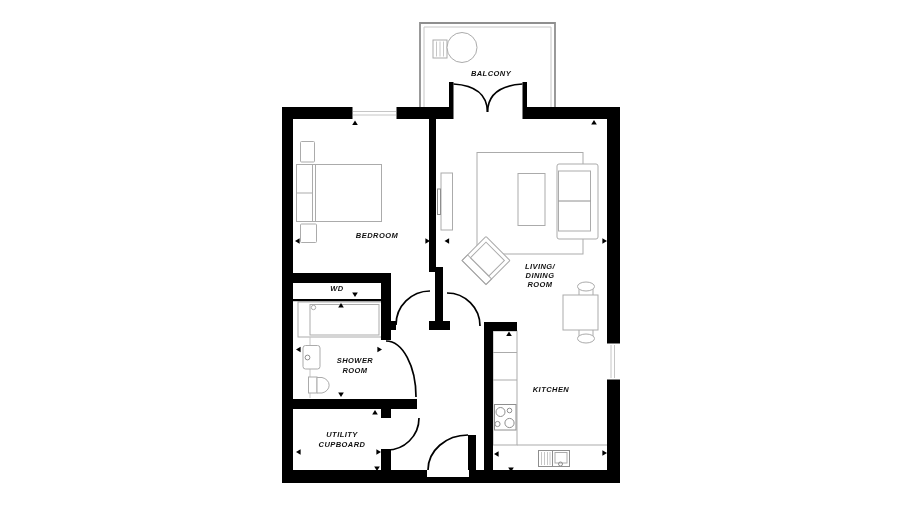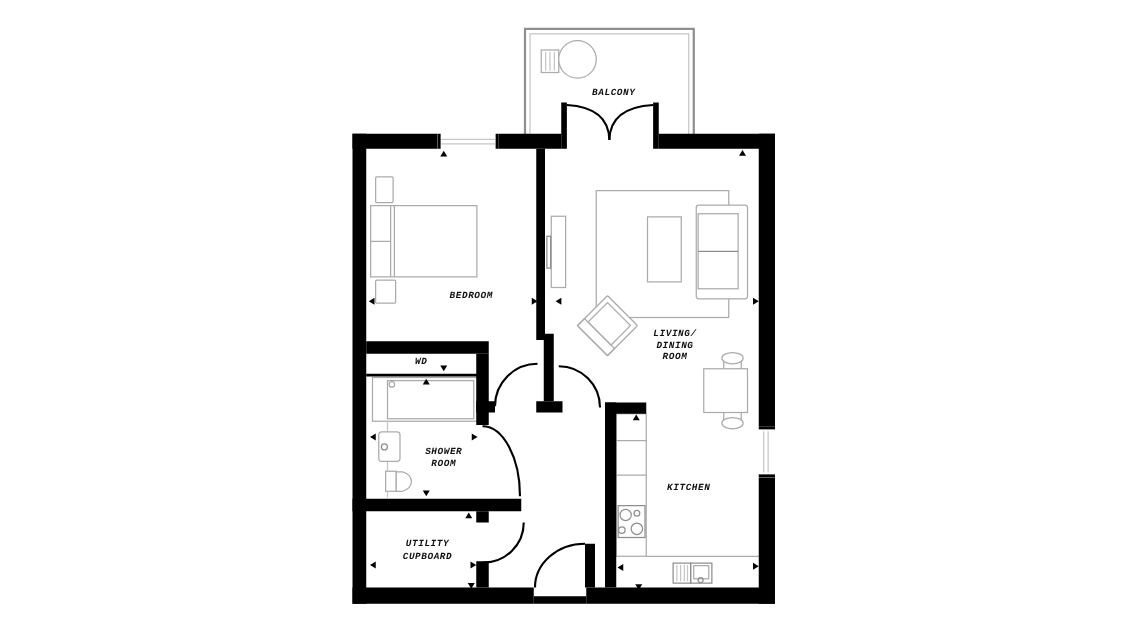--- a/index.html
+++ b/index.html
@@ -1,21 +1,21 @@
 <!DOCTYPE html>
 <html style="--wall: #000000; --furniture: #ababab; --detail: #8f8f8f; --glazing: #c6c6c6; --label: #111111; --background: #ffffff;"><head>
 <meta charset="utf-8">
 <style>
   :root{
     --wall:#000000; --furniture:#ababab; --detail:#8f8f8f;
     --glazing:#c6c6c6; --label:#111111; --background:#ffffff;
   }
   html,body{margin:0;padding:0;background:var(--background);}
   .stage{position:relative;width:899px;height:509px;background:var(--background);
-         font-family:Liberation Mono, monospace;overflow:hidden;}
+         font-family:Liberation Sans, sans-serif;overflow:hidden;}
   svg{display:block}
   .wall{fill:var(--wall);stroke:none}
   .furn{fill:#ffffff;stroke:var(--furniture);stroke-width:1}
   .furnln{fill:none;stroke:var(--furniture);stroke-width:1}
   .thin{fill:none;stroke:var(--glazing);stroke-width:1}
   .dark{fill:none;stroke:#8e8e8e;stroke-width:1}
   .arc{fill:none;stroke:var(--wall);stroke-width:1.7}
   .rail{fill:none;stroke:var(--detail);stroke-width:1.8}
   .dim{fill:var(--wall)}
   .winw{fill:#ffffff}

